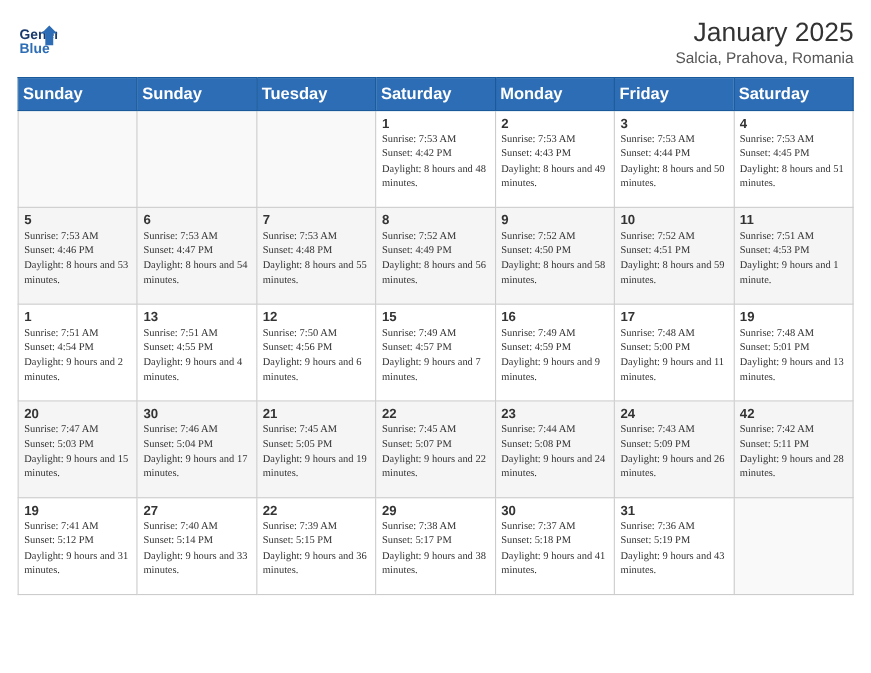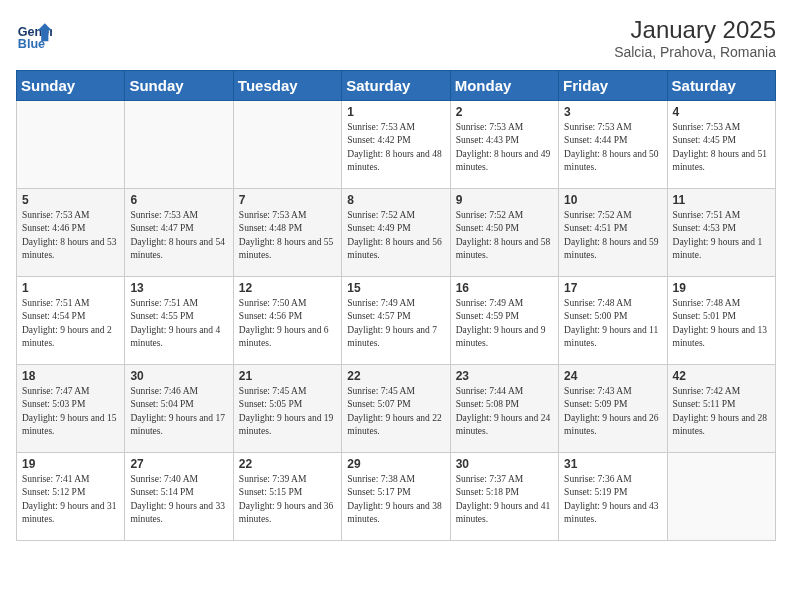--- a/index.html
+++ b/index.html
@@ -186,21 +186,21 @@
           <div class="day-number">17</div>
           <div class="day-info">Sunrise: 7:48 AM<br>Sunset: 5:00 PM<br>Daylight: 9 hours and 11 minutes.</div>
         </td>
         <td>
           <div class="day-number">19</div>
           <div class="day-info">Sunrise: 7:48 AM<br>Sunset: 5:01 PM<br>Daylight: 9 hours and 13 minutes.</div>
         </td>
       </tr>
       <tr>
         <td>
-          <div class="day-number">18</div>
+          <div class="day-number">20</div>
           <div class="day-info">Sunrise: 7:47 AM<br>Sunset: 5:03 PM<br>Daylight: 9 hours and 15 minutes.</div>
         </td>
         <td>
           <div class="day-number">30</div>
           <div class="day-info">Sunrise: 7:46 AM<br>Sunset: 5:04 PM<br>Daylight: 9 hours and 17 minutes.</div>
         </td>
         <td>
           <div class="day-number">21</div>
           <div class="day-info">Sunrise: 7:45 AM<br>Sunset: 5:05 PM<br>Daylight: 9 hours and 19 minutes.</div>
         </td>

